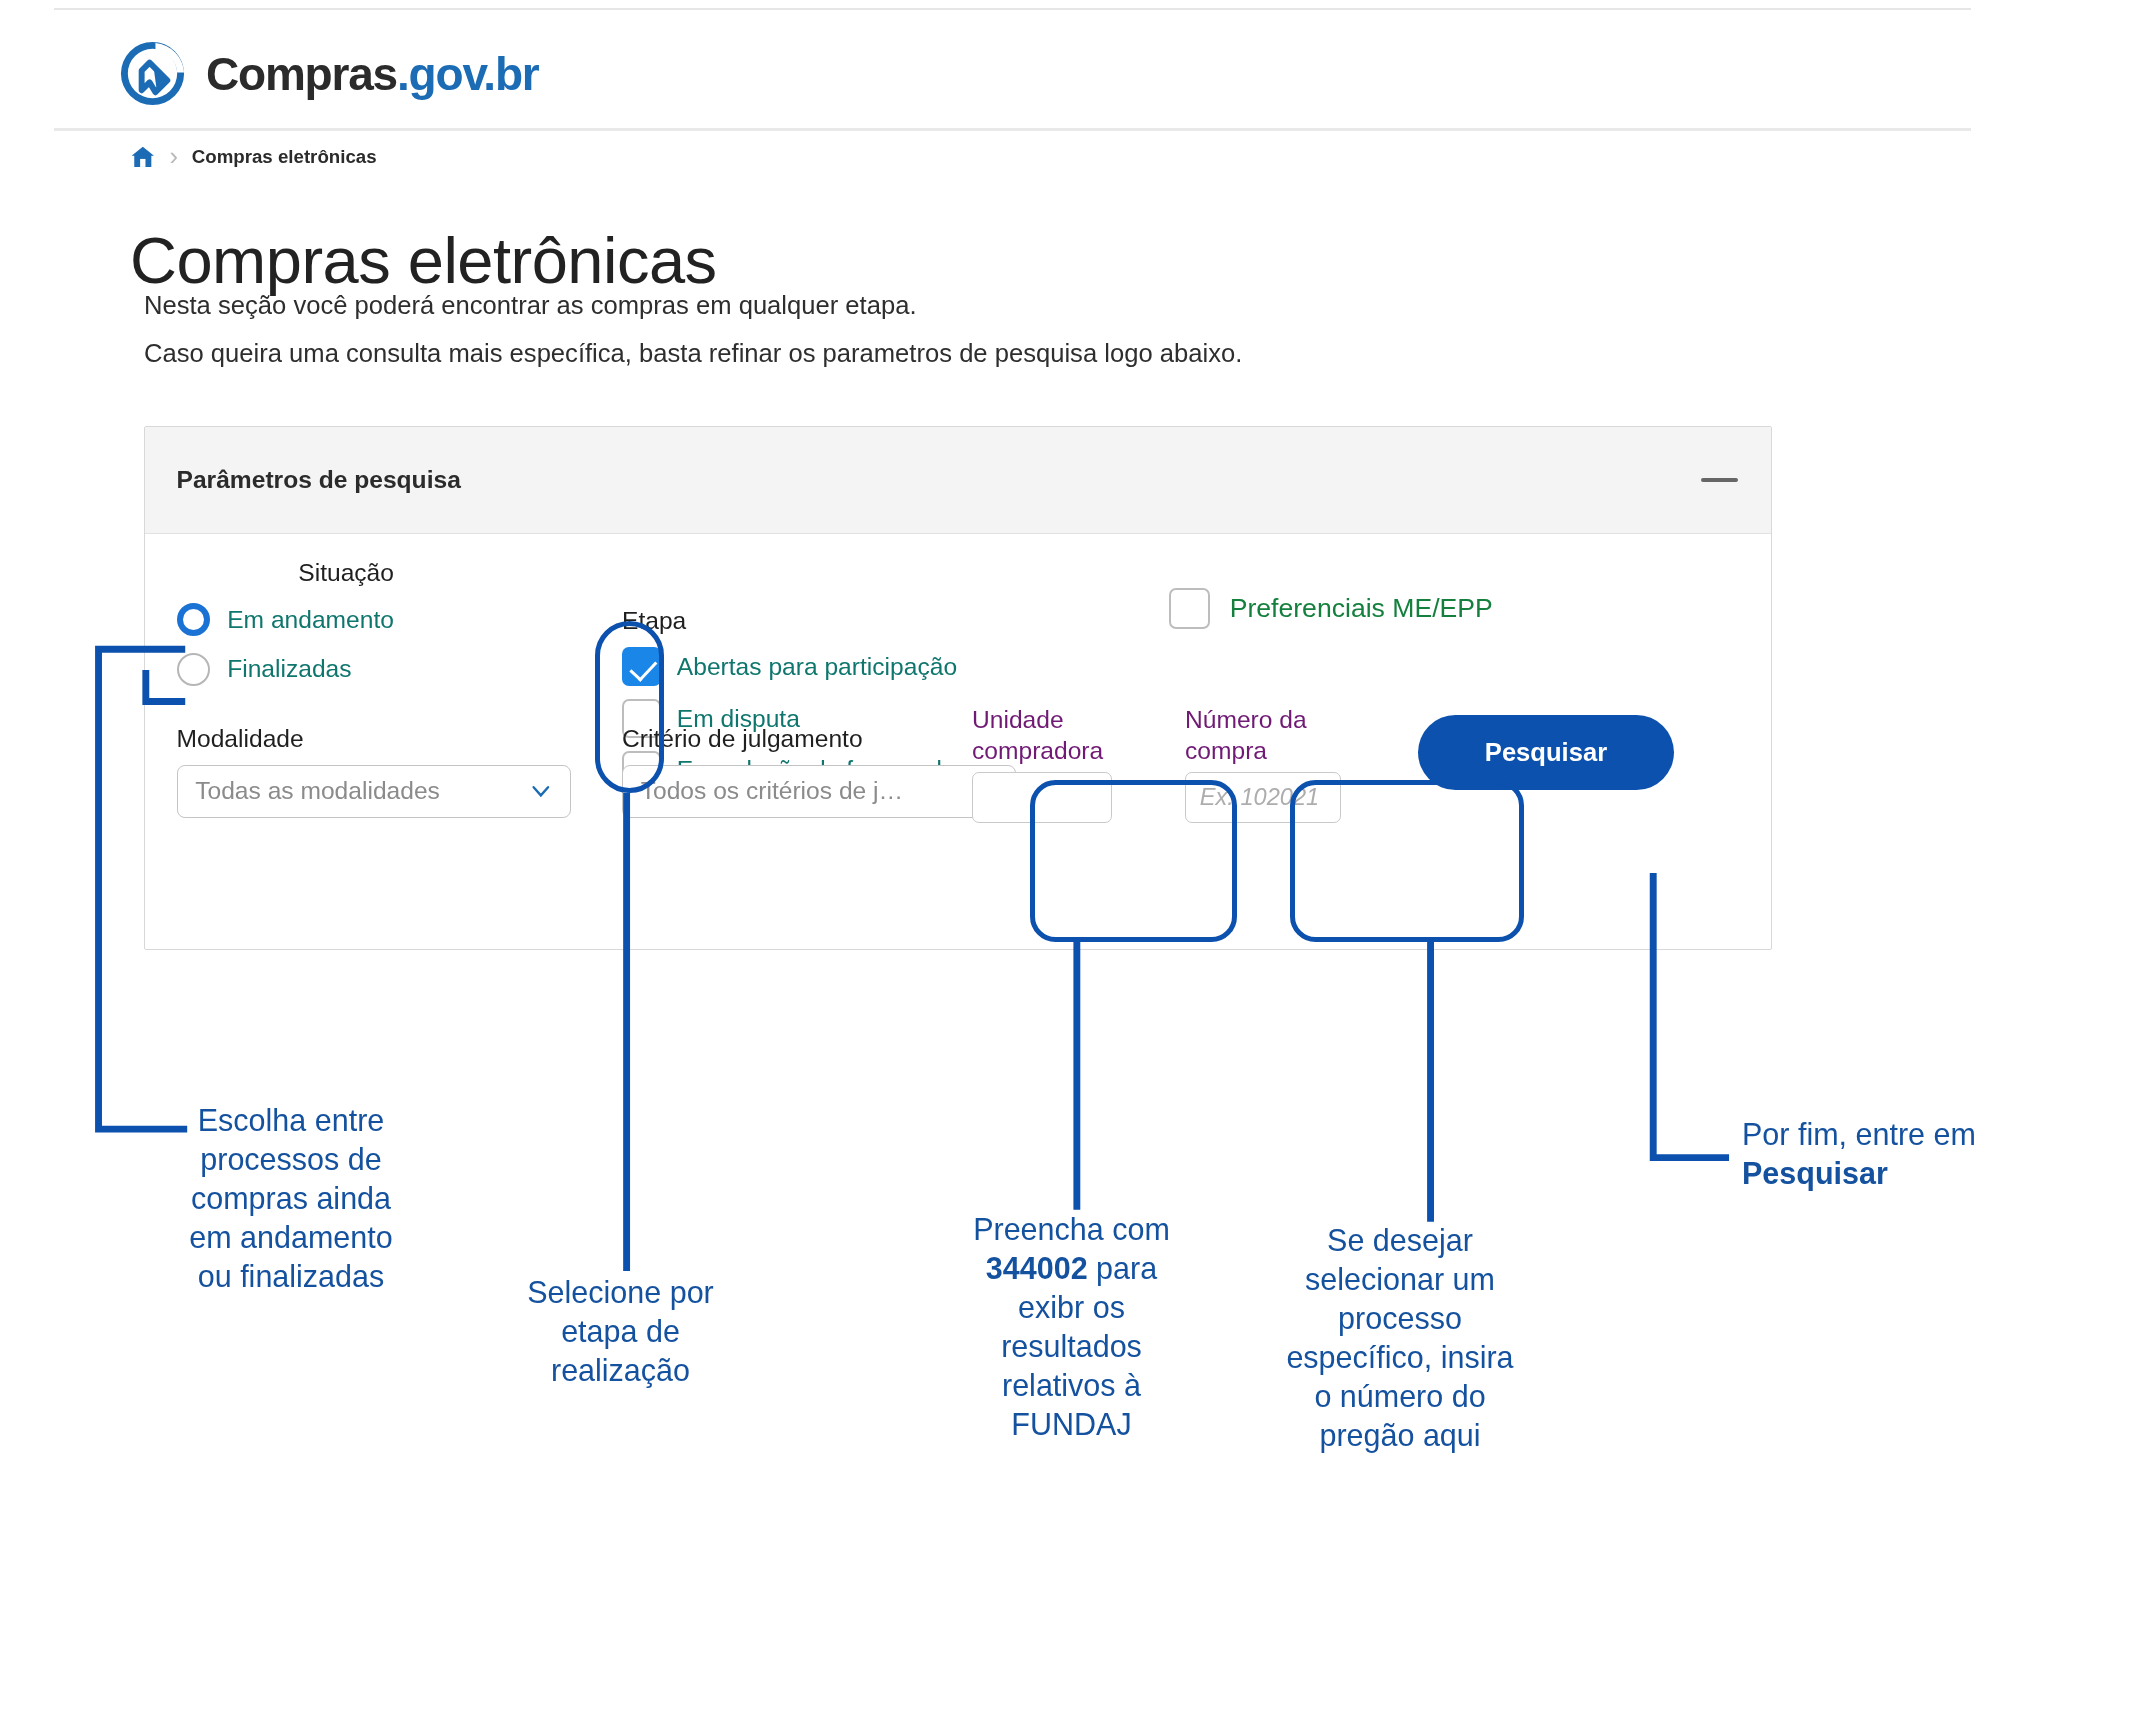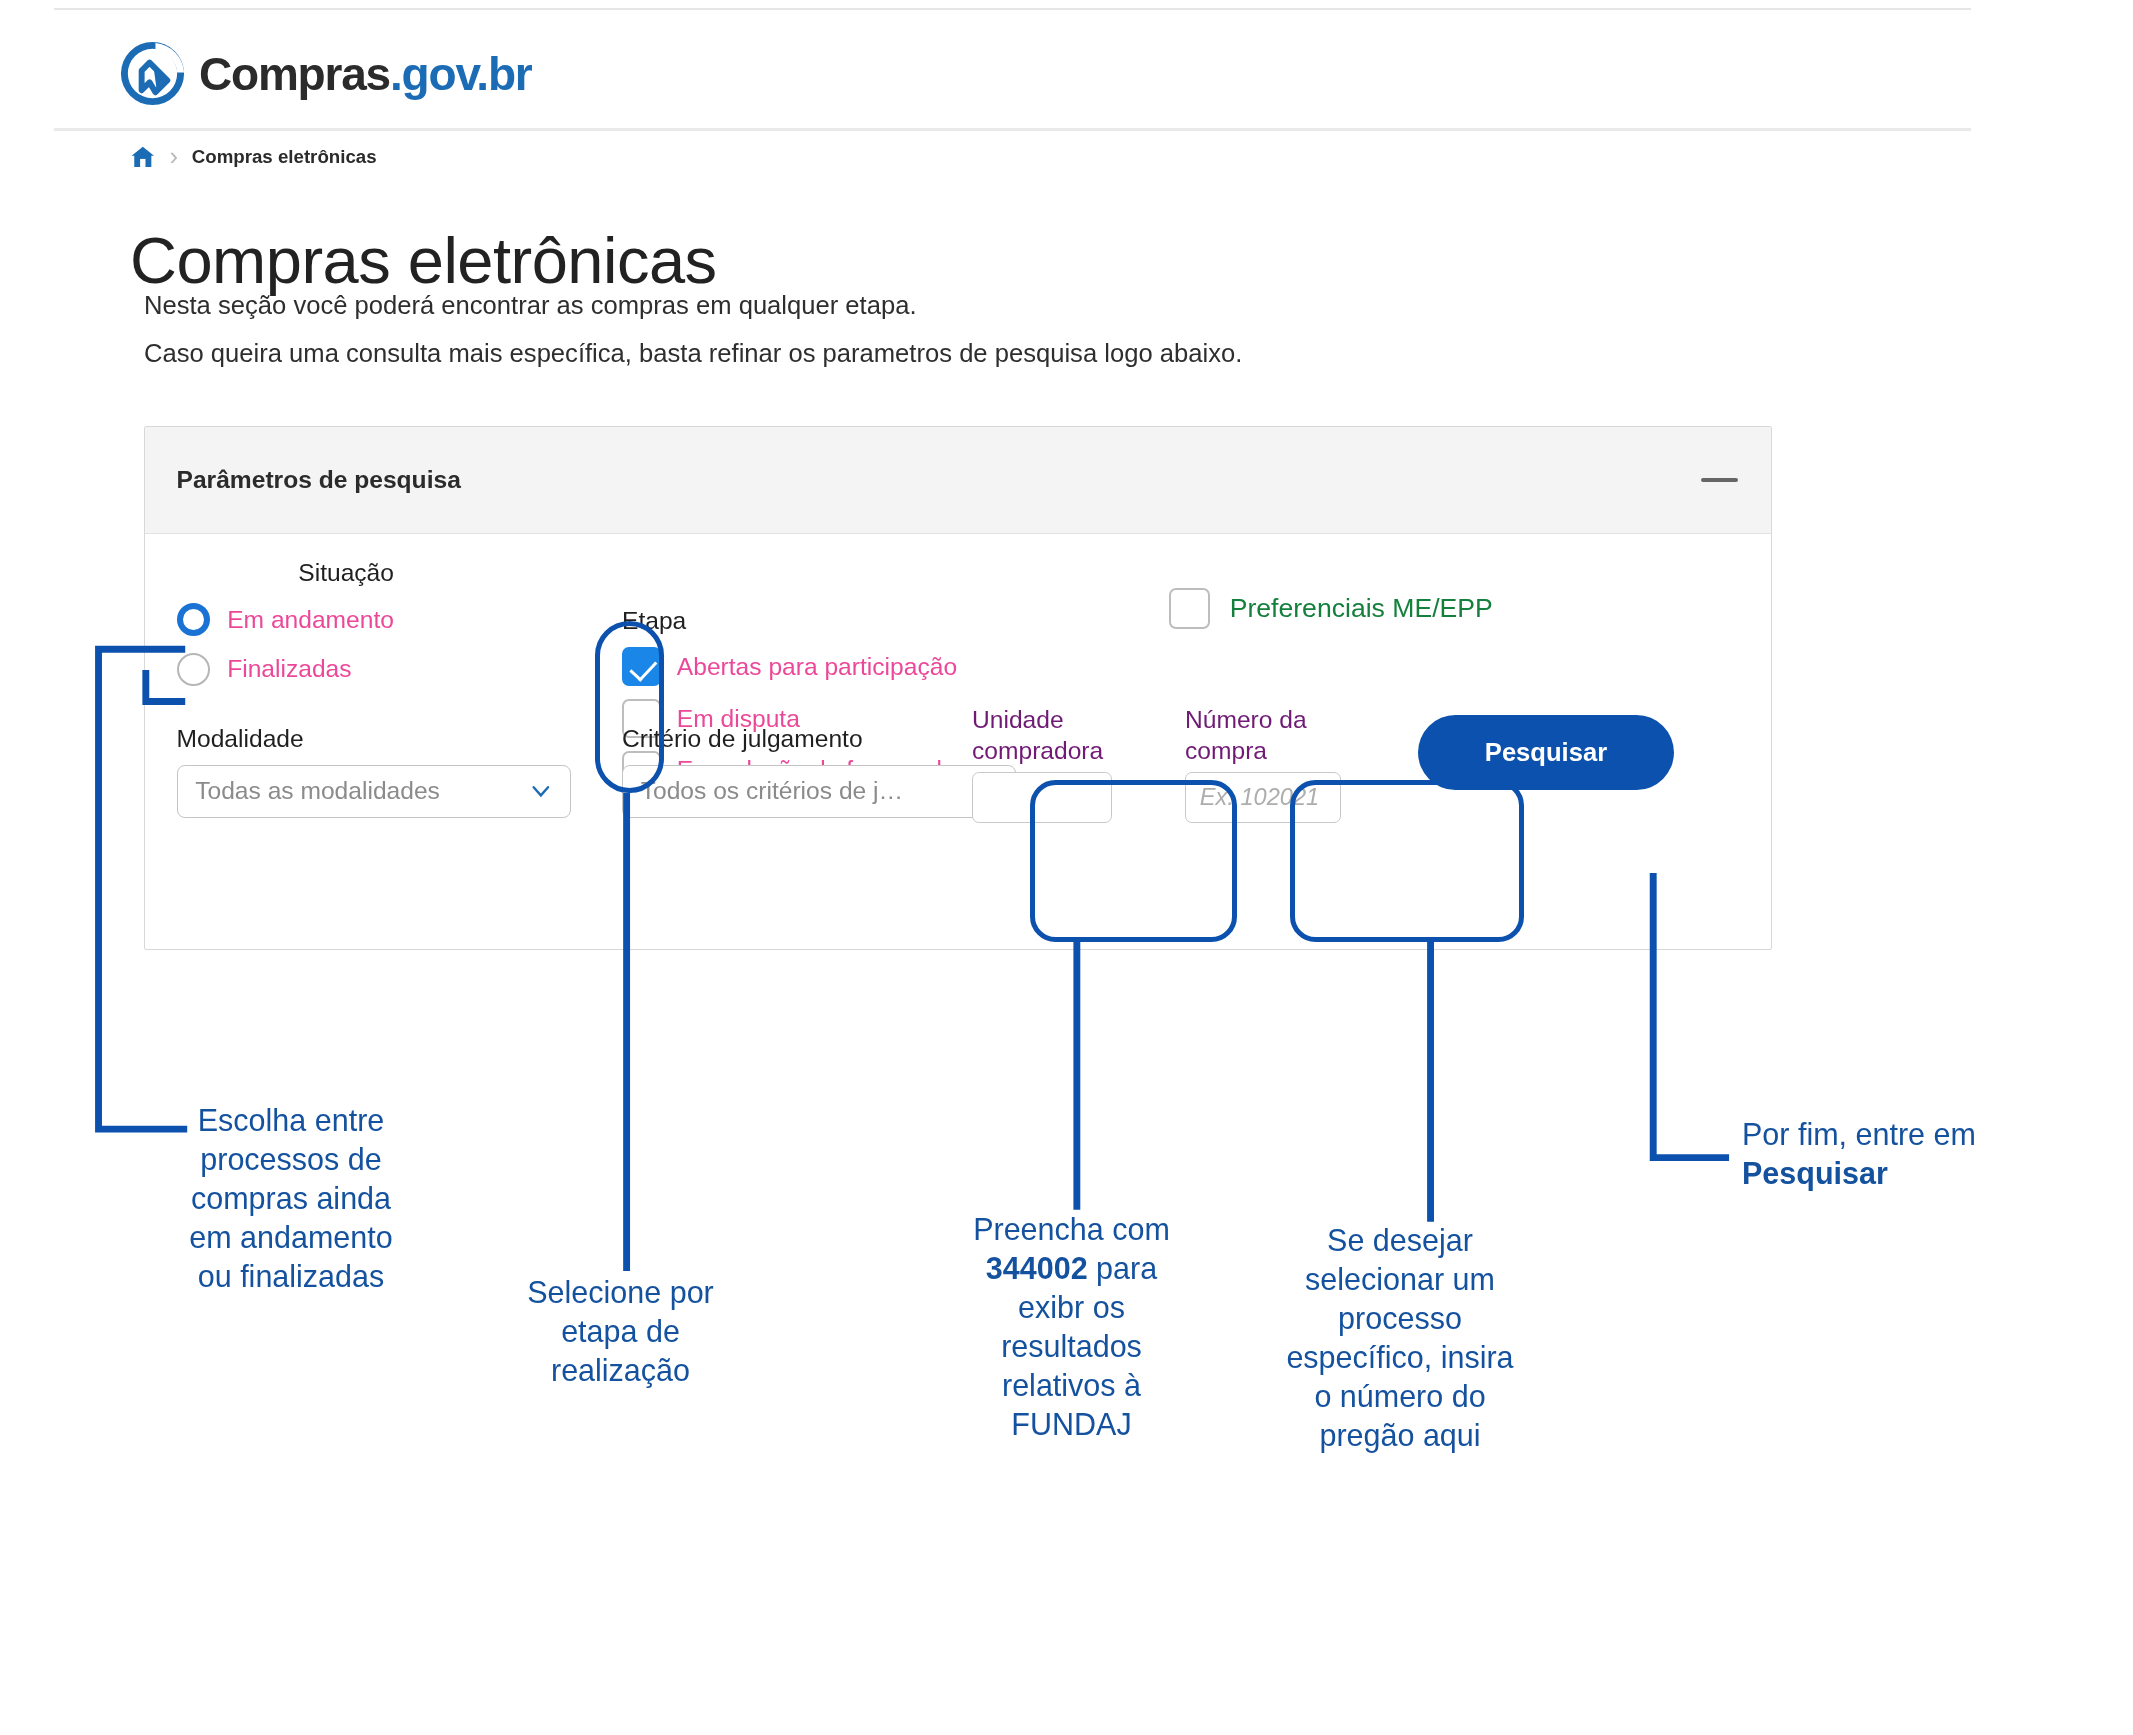--- a/index.html
+++ b/index.html
@@ -16,21 +16,21 @@
   
   #top-rule {
     position: absolute; left: 54px; top: 7.9px; width: 1917px; height: 2px;
     background: #e6e6e6;
   }
   #brand-header {
     position: absolute; left: 0; top: 9.9px; width: 2134px; height: 118px;
   }
   #logo-wrap {
     position: absolute; left: 116px; top: 27.6px;
-    display: flex; align-items: center; gap: 10px;
+    display: flex; align-items: center; gap: 17px;
   }
   #logo-mark { width: 73px; height: 73px; flex: none; }
   #logo-text {
     font-size: 46px; font-weight: 700; letter-spacing: -1.2px;
     font-family: "Liberation Sans", sans-serif; white-space: nowrap;
   }
   #logo-text .dark { color: #2b2b2b; }
   #logo-text .blue { color: #1b6cb4; }
   #header-rule {
     position: absolute; left: 54px; top: 128px; width: 1917px; height: 3px;
@@ -82,21 +82,21 @@
 
   #situacao-group { position: absolute; left: 31.5px; top: 24.6px; text-align: right; }
   #situacao-group .opt {
     display: flex; align-items: center; gap: 17.7px; margin-top: 16.7px;
   }
   .radio {
     width: 33px; height: 33px; border-radius: 50%; flex: none; background: #fff;
   }
   .radio.off { border: 2px solid #b6b6b6; }
   .radio.on  { border: 6.9px solid #1a73d4; }
-  .opt-label { font-size: 24.6px; color: #ec4899; white-space: nowrap; }
+  .opt-label { font-size: 24.6px; color: #0f766e; white-space: nowrap; }
 
   #etapa-group { position: absolute; left: 477px; top: 24.6px; margin-top: 48px; }
   #etapa-group .opt {
     display: flex; align-items: center; gap: 15.8px; margin-top: 12.8px;
   }
   .cbox {
     width: 39px; height: 39px; border-radius: 6.9px; flex: none; background: #fff;
     border: 2px solid #bdbdbd; position: relative;
   }
   .cbox.checked { background: #1a86e8; border-color: #1a86e8; }

